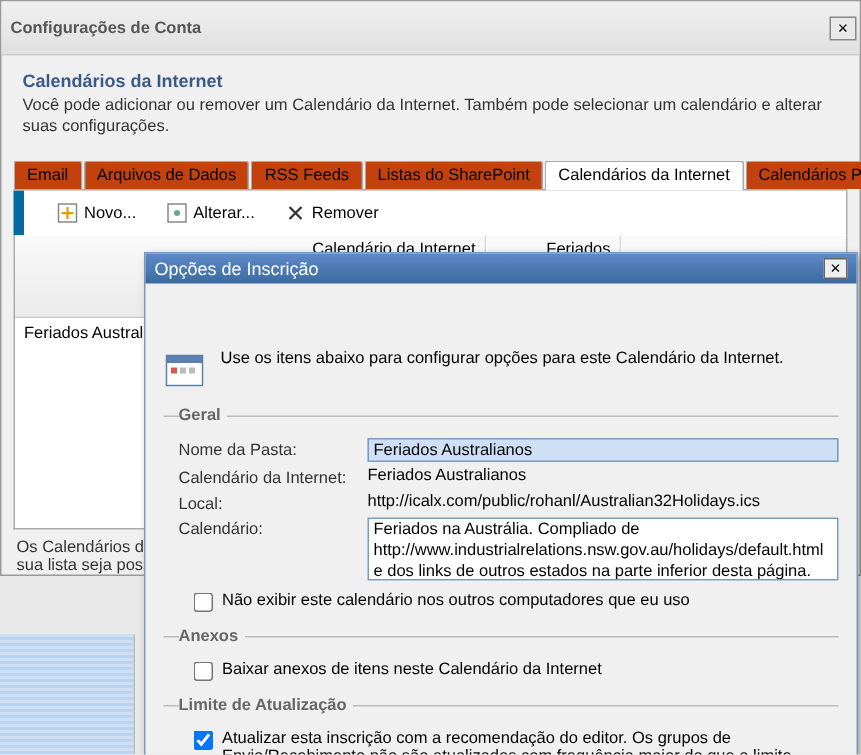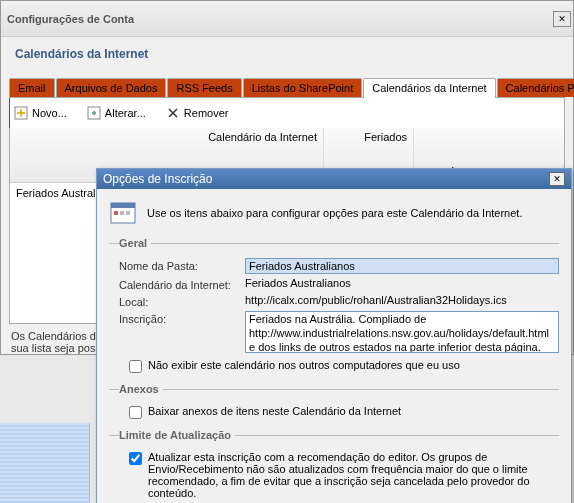--- a/index.html
+++ b/index.html
@@ -11,21 +11,21 @@
 .close-btn { width: 18px; height: 16px; border: 1px solid #888; background: #e8e8e8; display: flex; align-items: center; justify-content: center; font-size: 9px; font-family: sans-serif; cursor: pointer; }
 
 .header-section { padding: 10px 14px 8px; }
 .header-section h2 { font-size: 12px; font-weight: bold; color: #3a5a8a; margin-bottom: 2px; }
 .header-section p { font-size: 11px; color: #333; line-height: 1.3; }
 
 .tabs { display: flex; border-bottom: 1px solid #aaa; margin: 6px 8px 0; align-items: flex-end; position: relative; }
 .tab { border: 1px solid #aaa; border-bottom: none; padding: 3px 8px; font-size: 11px; background: #c2410c; margin-right: 1px; cursor: pointer; border-radius: 2px 2px 0 0; white-space: nowrap; }
 .tab.active { background: #fff; position: relative; top: 1px; padding-bottom: 4px; }
 
-.toolbar { background: #fff; margin: 0 8px; padding: 6px 0; border-left: 1px solid #0369a1; border-right: 1px solid #aaa; display: flex; gap: 12px; align-items: flex-start; }
+.toolbar { background: #fff; margin: 0 8px; padding: 6px 18px; border-left: 7px solid #0369a1; border-right: 1px solid #aaa; display: flex; gap: 12px; align-items: flex-start; }
 .tool-btn { display: inline-flex; align-items: center; gap: 4px; font-size: 11px; cursor: pointer; padding: 2px 4px; }
 .tool-btn .ico { width: 14px; height: 14px; display: inline-flex; align-items: center; justify-content: center; }
 
 .list-container { background: #fff; margin: 0 8px; border: 1px solid #aaa; border-top: none; }
 .list-header { display: flex; background: linear-gradient(#fafafa,#eaeaea); border-bottom: 1px solid #ccc; text-align: right; }
 .list-header .col { padding: 3px 6px; font-size: 11px; border-right: 1px solid #ddd; }
 .col-name { flex: 1; }
 .col-size { width: 90px; }
 .col-date { width: 150px; margin-top: 36px; }
 .list-row { display: flex; padding: 2px 0; background: #fff; }
@@ -35,21 +35,21 @@
 
 .footer-text { margin: 6px 10px 0; font-size: 11px; color: #333; }
 
 .bottom-strip { position: absolute; left: 0; bottom: 0; width: 90px; height: 80px; background: repeating-linear-gradient(#cfe0f5 0, #cfe0f5 2px, #b8d4f0 2px, #b8d4f0 4px); border-right: 1px solid #bbb; }
 
 
 .dialog { position: absolute; left: 96px; top: 168px; width: 476px; border: 1px solid #7a9ac0; background: #f0f0f0; box-shadow: 2px 2px 5px rgba(0,0,0,.3); z-index: 10; }
 .dialog .dlg-title { background: linear-gradient(#5e8ac7,#3b6aa0); color: #fff; font-weight: normal; font-size: 12px; padding: 3px 6px; display: flex; justify-content: space-between; align-items: center; }
 .dialog .dlg-title .dlg-close { width: 16px; height: 14px; background: #eee; color: #000; border: 1px solid #666; display: flex; align-items: center; justify-content: center; font-size: 9px; cursor: pointer; }
 .dialog .dlg-body { padding: 10px 12px 4px; }
-.intro { display: flex; align-items: center; gap: 10px; margin-bottom: 10px; }
+.intro { display: flex; align-items: flex-start; gap: 10px; margin-bottom: 10px; margin-top: 34px; }
 .intro .cal-icon { width: 28px; height: 28px; }
 fieldset { border: none; border-top: 1px solid #bbb; margin: 6px 0 4px; padding: 6px 0 2px 10px; }
 legend { font-weight: bold; font-size: 11px; color: #666; padding-right: 4px; }
 .field-row { display: flex; align-items: flex-start; margin: 3px 0; gap: 6px; }
 .field-label { width: 120px; font-size: 11px; color: #333; padding-top: 2px; }
 .field-val { flex: 1; font-size: 11px; }
 .text-input { width: 100%; border: 1px solid #7a9ac0; background: #fff; padding: 1px 3px; font-size: 11px; }
 .text-input.sel { background: #cfe0f5; }
 .textarea { width: 100%; border: 1px solid #7a9ac0; background: #fff; padding: 1px 3px; font-size: 11px; height: 42px; line-height: 1.25; overflow: hidden; resize: none; font-family: inherit; }
 .checkbox-row { display: flex; align-items: flex-start; gap: 6px; margin: 4px 0 2px 10px; font-size: 11px; }
@@ -59,20 +59,21 @@
 <body>
 
 <div class="window">
   <div class="titlebar">
     <span class="title">Configurações de Conta</span>
     <div class="close-btn">✕</div>
   </div>
 
   <div class="header-section">
     <h2>Calendários da Internet</h2>
+    <p>Você pode adicionar ou remover um Calendário da Internet. Também pode selecionar um calendário e alterar suas configurações.</p>
   </div>
 
   <div class="tabs">
     <div class="tab">Email</div>
     <div class="tab">Arquivos de Dados</div>
     <div class="tab">RSS Feeds</div>
     <div class="tab">Listas do SharePoint</div>
     <div class="tab active">Calendários da Internet</div>
     <div class="tab">Calendários Publicados</div>
 
@@ -156,21 +157,21 @@
       </div>
       <div class="field-row">
         <div class="field-label">Calendário da Internet:</div>
         <div class="field-val">Feriados Australianos</div>
       </div>
       <div class="field-row">
         <div class="field-label">Local:</div>
         <div class="field-val">http://icalx.com/public/rohanl/Australian32Holidays.ics</div>
       </div>
       <div class="field-row">
-        <div class="field-label">Inscrição:</div>
+        <div class="field-label">Calendário:</div>
         <div class="field-val"><textarea class="textarea" style="">Feriados na Austrália. Compliado de http://www.industrialrelations.nsw.gov.au/holidays/default.html e dos links de outros estados na parte inferior desta página.</textarea></div>
       </div>
 
       <div class="checkbox-row">
         <input type="checkbox" style="">
         <span>Não exibir este calendário nos outros computadores que eu uso</span>
       </div>
     </fieldset>
 
     <fieldset>

